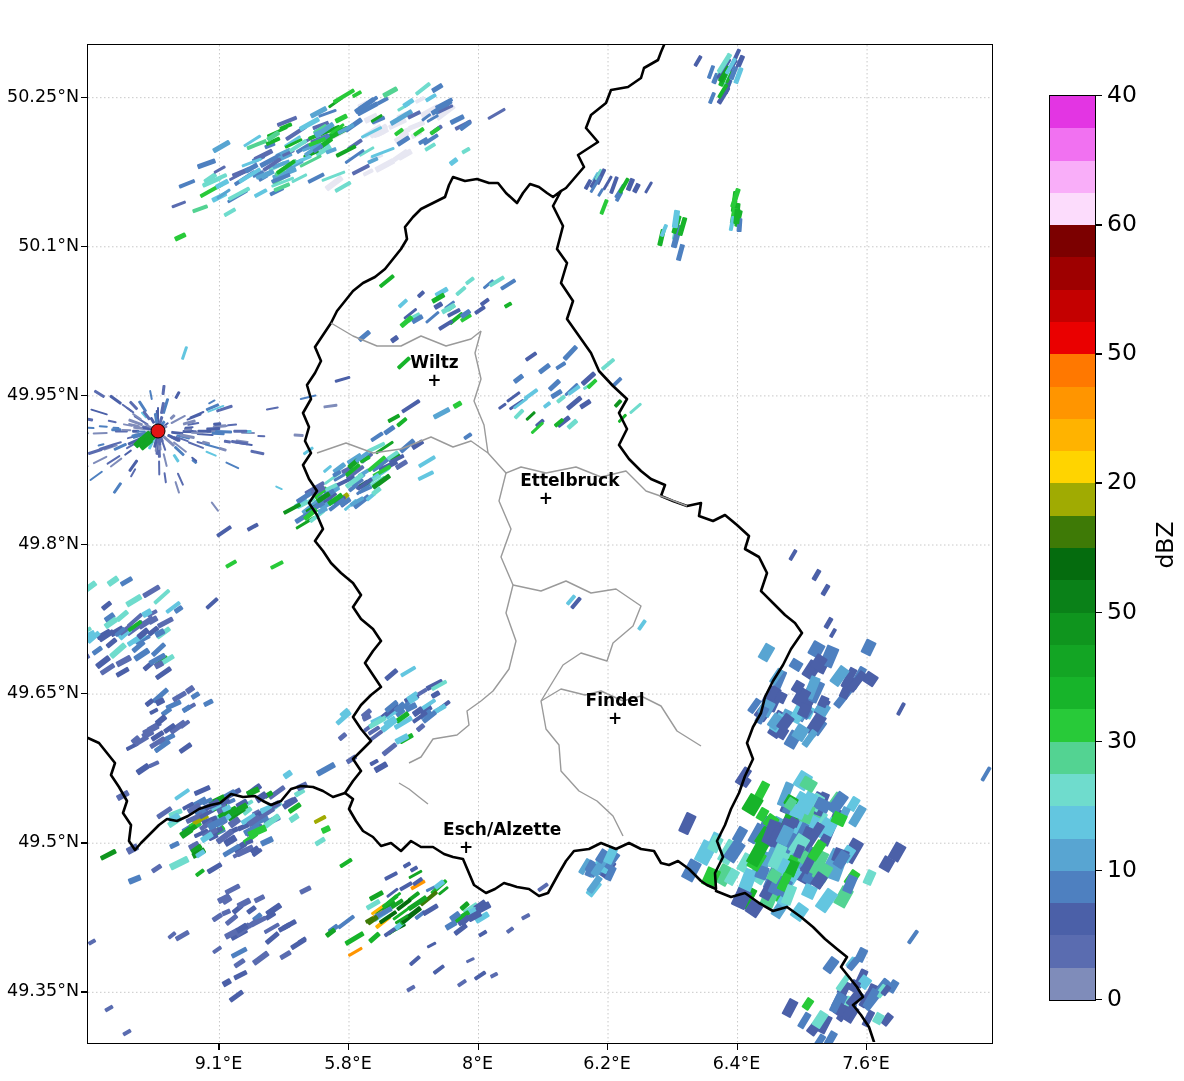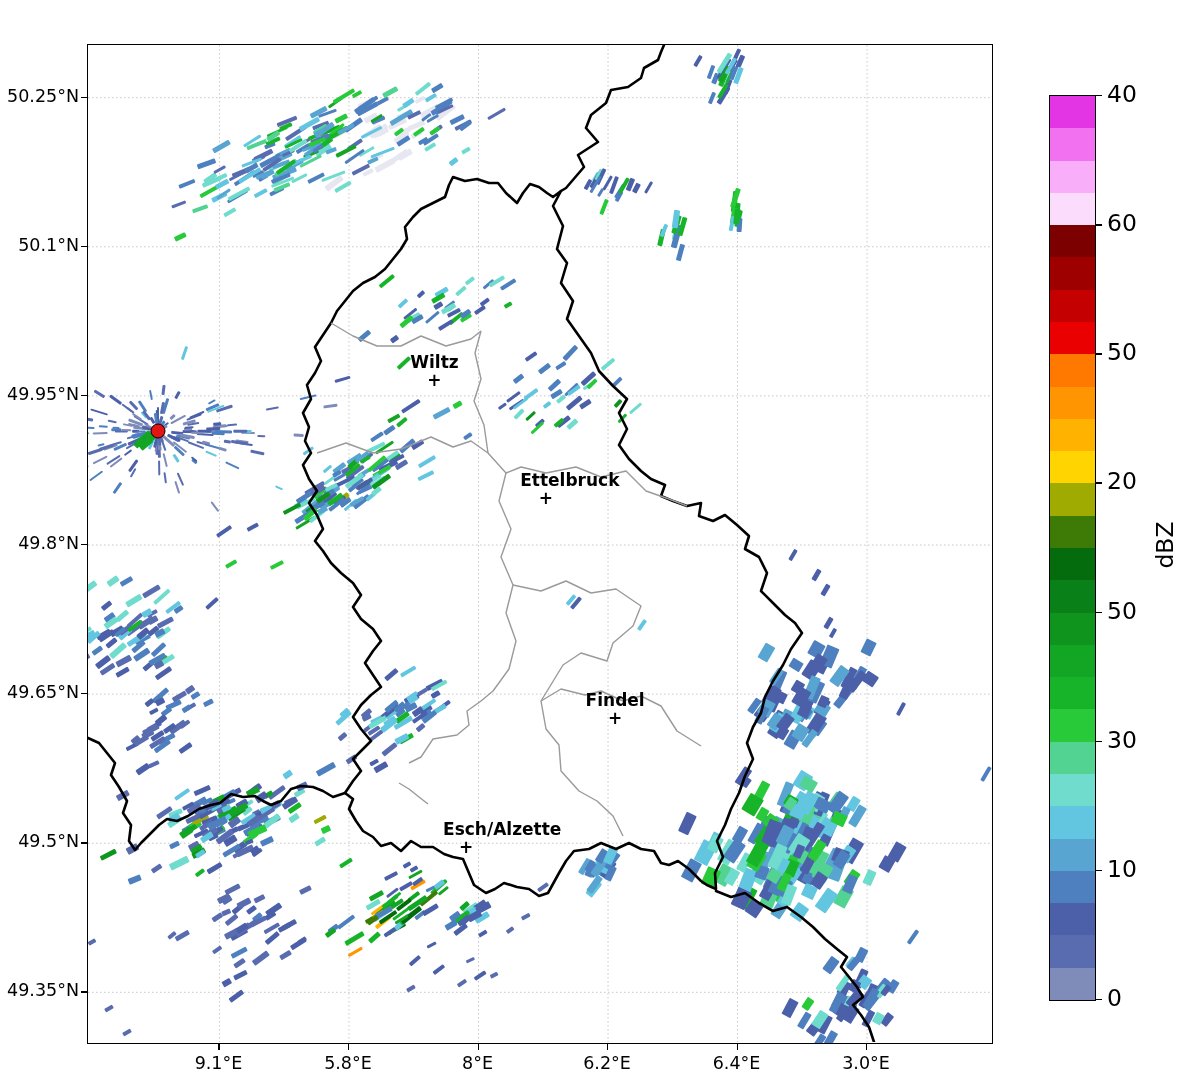--- a/index.html
+++ b/index.html
@@ -1224,21 +1224,21 @@
       <div class="ticklab-x" style="left: 178.464px; top: 1053px;">9.1°E</div>
       <div class="tickmark" style="left: 347.985px; top: 1044px; width: 1.4px; height: 6px;"></div>
       <div class="ticklab-x" style="left: 307.985px; top: 1053px;">5.8°E</div>
       <div class="tickmark" style="left: 477.506px; top: 1044px; width: 1.4px; height: 6px;"></div>
       <div class="ticklab-x" style="left: 437.506px; top: 1053px;">8°E</div>
       <div class="tickmark" style="left: 607.027px; top: 1044px; width: 1.4px; height: 6px;"></div>
       <div class="ticklab-x" style="left: 567.027px; top: 1053px;">6.2°E</div>
       <div class="tickmark" style="left: 736.548px; top: 1044px; width: 1.4px; height: 6px;"></div>
       <div class="ticklab-x" style="left: 696.548px; top: 1053px;">6.4°E</div>
       <div class="tickmark" style="left: 866.069px; top: 1044px; width: 1.4px; height: 6px;"></div>
-      <div class="ticklab-x" style="left: 826.069px; top: 1053px;">3.0°E</div>
+      <div class="ticklab-x" style="left: 826.069px; top: 1053px;">7.6°E</div>
       <div class="tickmark" style="left: 81px; top: 96.6839px; width: 6px; height: 1.4px;"></div>
       <div class="ticklab-y" style="left: -1px; top: 85.6839px;">50.25°N</div>
       <div class="tickmark" style="left: 81px; top: 245.789px; width: 6px; height: 1.4px;"></div>
       <div class="ticklab-y" style="left: -1px; top: 234.789px;">50.1°N</div>
       <div class="tickmark" style="left: 81px; top: 394.895px; width: 6px; height: 1.4px;"></div>
       <div class="ticklab-y" style="left: -1px; top: 383.895px;">49.95°N</div>
       <div class="tickmark" style="left: 81px; top: 544px; width: 6px; height: 1.4px;"></div>
       <div class="ticklab-y" style="left: -1px; top: 533px;">49.8°N</div>
       <div class="tickmark" style="left: 81px; top: 693.105px; width: 6px; height: 1.4px;"></div>
       <div class="ticklab-y" style="left: -1px; top: 682.105px;">49.65°N</div>

